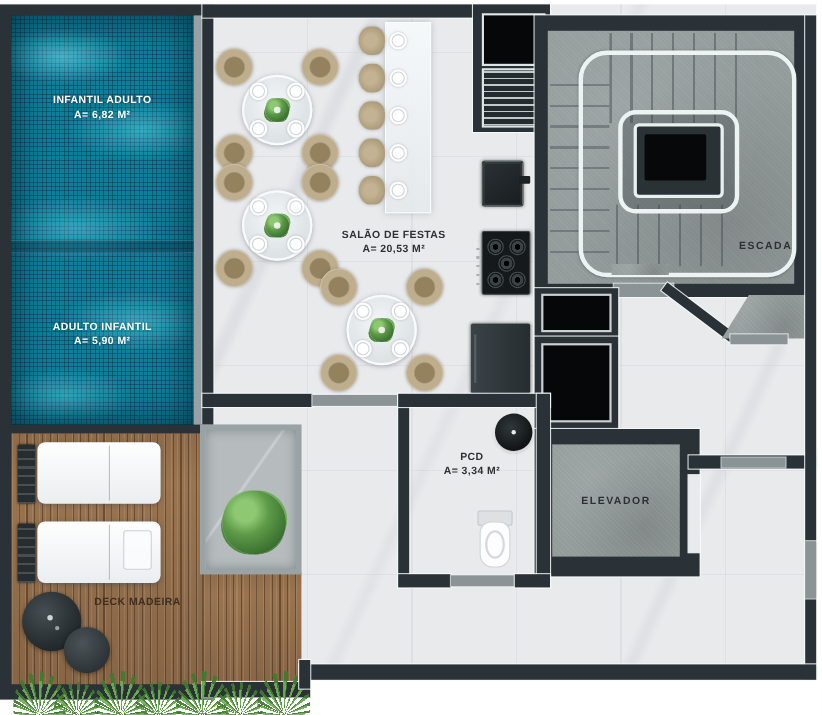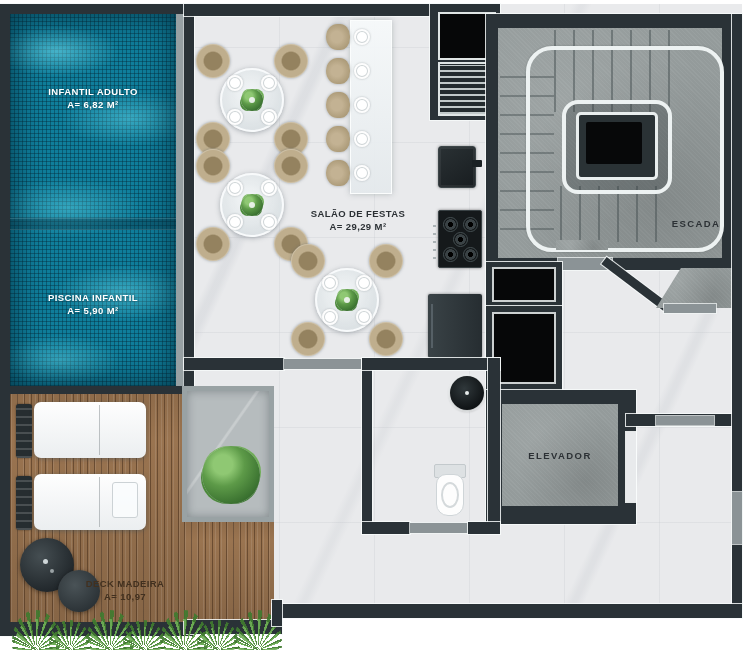--- a/index.html
+++ b/index.html
@@ -116,40 +116,39 @@
 
   <div class="wall" style="left:0;top:4px;width:194px;height:632px;"></div>
   <div class="pool-water" style="left:10px;top:14px;width:166px;height:372px;"></div>
   <div class="coping" style="left:176px;top:14px;width:8px;height:372px;"></div>
   <div class="pool-divider" style="left:10px;top:218px;width:166px;height:10px;"></div>
   <div class="label light-text" style="left:16px;top:86px;width:154px;">
     <div>INFANTIL ADULTO</div>
     <div>A= 6,82 M²</div>
   </div>
   <div class="label light-text" style="left:16px;top:292px;width:154px;">
-    <div>PISCINA INFANTIL</div>
+    <div>ADULTO INFANTIL</div>
     <div>A= 5,90 M²</div>
   </div>
 
   <div class="abs wood" style="left:10px;top:394px;width:174px;height:228px;"></div>
   <div class="abs wood" style="left:184px;top:520px;width:90px;height:102px;"></div>
   <div class="wall" style="left:184px;top:620px;width:98px;height:14px;"></div>
   <div class="planter marble" style="left:182px;top:386px;width:92px;height:136px;"></div>
   <div class="plant plant-big" style="left:202px;top:446px;"></div>
   <div class="bed-frame" style="left:16px;top:404px;width:16px;height:54px;"></div>
   <div class="cushion" style="left:34px;top:402px;width:112px;height:56px;"></div>
   <div class="bed-frame" style="left:16px;top:476px;width:16px;height:54px;"></div>
   <div class="cushion" style="left:34px;top:474px;width:112px;height:56px;">
     <div class="towel"></div>
   </div>
   <div class="round-dark st-big" style="left:20px;top:538px;width:54px;height:54px;"></div>
   <div class="round-dark st-small" style="left:58px;top:570px;width:42px;height:42px;"></div>
-  <div class="label brown-text" style="left:40px;top:542px;width:170px;margin-top:36px;">
+  <div class="label brown-text" style="left:40px;top:542px;width:170px;">
     <div>DECK MADEIRA</div>
-    <div>A= 10,97</div>
   </div>
   <div class="fern-row" style="left:8px;top:598px;width:280px;height:52px;">
       <div class="fern" style="left: 4px; bottom: 0px;"></div>
       <div class="fern" style="left: 41px; bottom: 0px; height: 30px; width: 42px;"></div>
       <div class="fern" style="left: 78px; bottom: 0px;"></div>
       <div class="fern" style="left: 115px; bottom: 0px; height: 30px; width: 42px;"></div>
       <div class="fern" style="left: 152px; bottom: 0px;"></div>
       <div class="fern" style="left: 189px; bottom: 0px; height: 30px; width: 42px;"></div>
       <div class="fern" style="left: 226px; bottom: 0px;"></div>
     </div>
@@ -204,21 +203,21 @@
       <div class="stool" style="left: 0px; top: 68px;"></div>
       <div class="plate" style="left: 28px; top: 73px;"></div>
       <div class="stool" style="left: 0px; top: 102px;"></div>
       <div class="plate" style="left: 28px; top: 107px;"></div>
       <div class="stool" style="left: 0px; top: 136px;"></div>
       <div class="plate" style="left: 28px; top: 141px;"></div>
     </div>
 
   <div class="label dark-text" style="left:286px;top:208px;width:144px;text-align:center;">
     <div>SALÃO DE FESTAS</div>
-    <div>A= 29,29 M²</div>
+    <div>A= 20,53 M²</div>
   </div>
 
   <div class="wall" style="left:430px;top:4px;width:70px;height:116px;"></div>
   <div class="shaft-window" style="left:438px;top:12px;width:54px;height:44px;"></div>
   <div class="vent" style="left:438px;top:62px;width:54px;height:50px;"></div>
 
   <div class="sink-dark" style="left:438px;top:146px;width:36px;height:40px;"></div>
   <div class="faucet" style="left:472px;top:160px;width:10px;height:7px;"></div>
   <div class="cooktop" style="left:438px;top:210px;width:42px;height:56px;">
       <div class="burner" style="left: 4px; top: 6px;"></div>
@@ -262,20 +261,24 @@
 
   <div class="wall" style="left:362px;top:358px;width:10px;height:176px;"></div>
   <div class="wall" style="left:362px;top:358px;width:138px;height:12px;"></div>
   <div class="wall" style="left:488px;top:358px;width:12px;height:176px;"></div>
   <div class="wall" style="left:362px;top:522px;width:48px;height:12px;"></div>
   <div class="th" style="left:410px;top:523px;width:58px;height:10px;"></div>
   <div class="wall" style="left:468px;top:522px;width:32px;height:12px;"></div>
   <div class="basin" style="left:450px;top:376px;width:34px;height:34px;"></div>
   <div class="toilet-tank" style="left:434px;top:464px;width:30px;height:12px;"></div>
   <div class="toilet-bowl" style="left:436px;top:474px;width:26px;height:40px;"></div>
+  <div class="label dark-text" style="left:372px;top:410px;width:114px;">
+    <div>PCD</div>
+    <div>A= 3,34 M²</div>
+  </div>
 
   <div class="wall" style="left:626px;top:414px;width:116px;height:12px;"></div>
   <div class="th" style="left:656px;top:416px;width:58px;height:9px;"></div>
   <div class="wall" style="left:732px;top:14px;width:10px;height:604px;"></div>
   <div class="th" style="left:732px;top:492px;width:10px;height:52px;"></div>
   <div class="wall" style="left:272px;top:604px;width:470px;height:14px;"></div>
   <div class="wall" style="left:272px;top:600px;width:10px;height:26px;"></div>
 
 
 </div>

